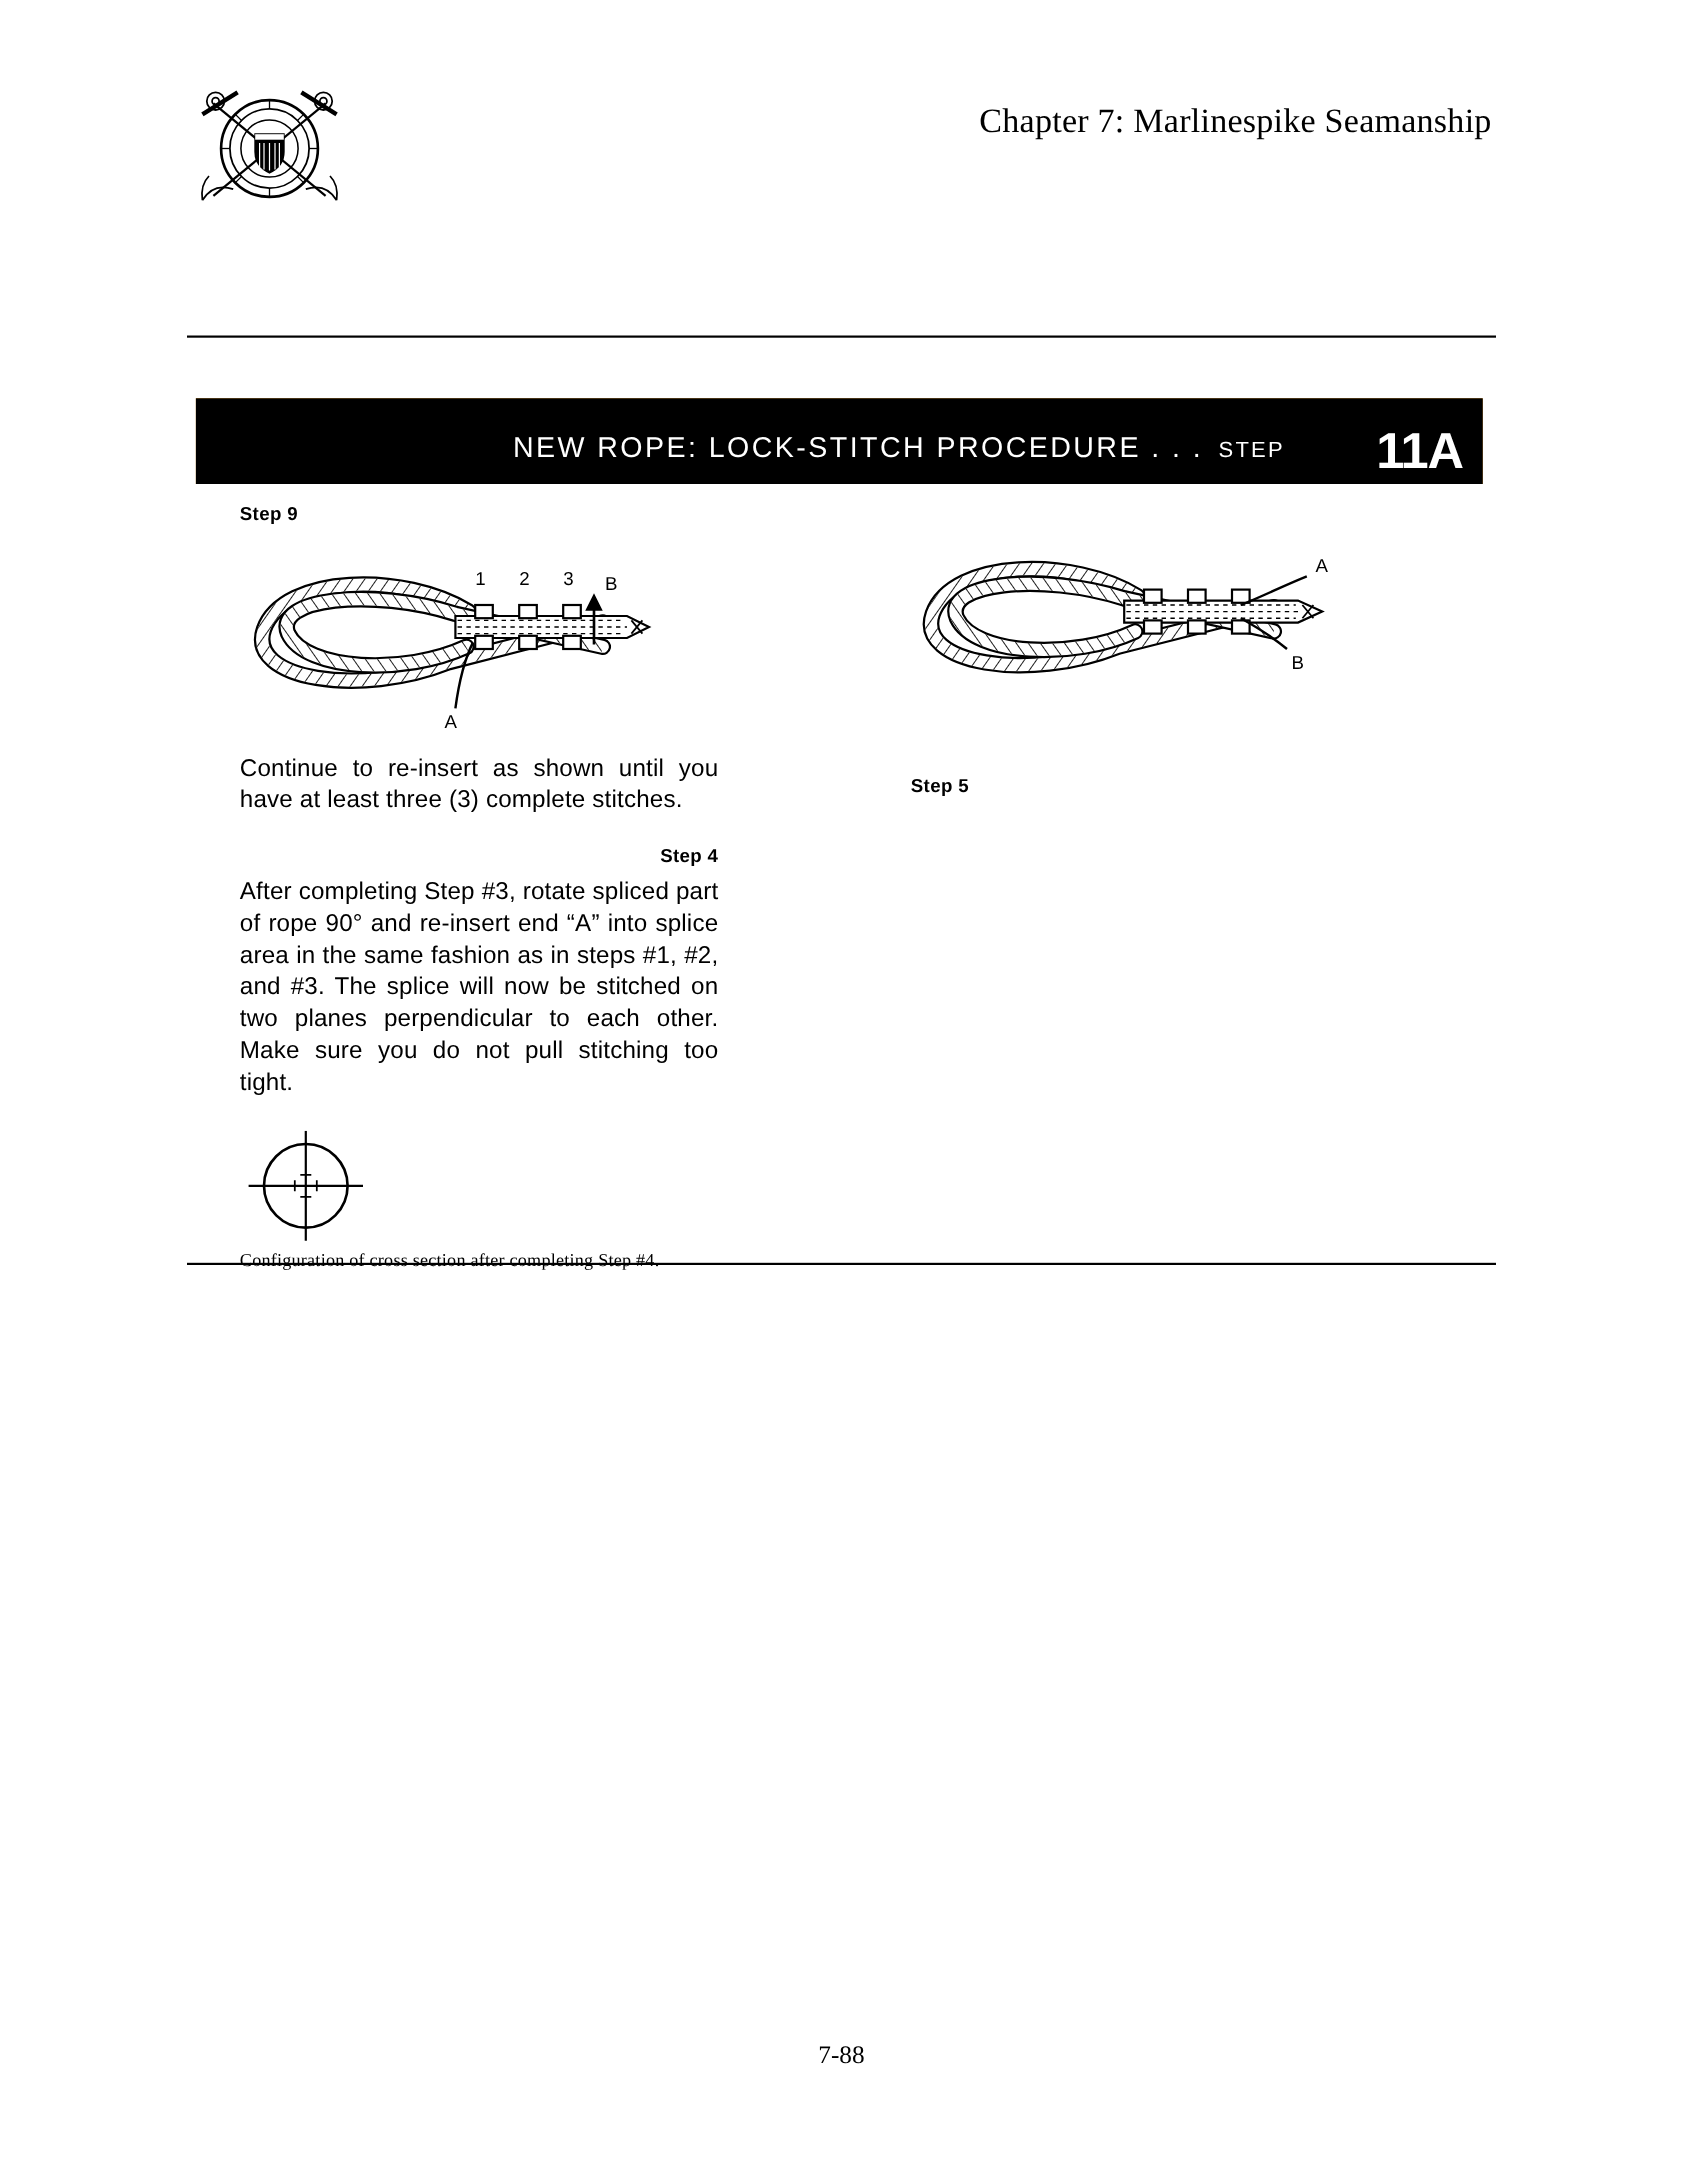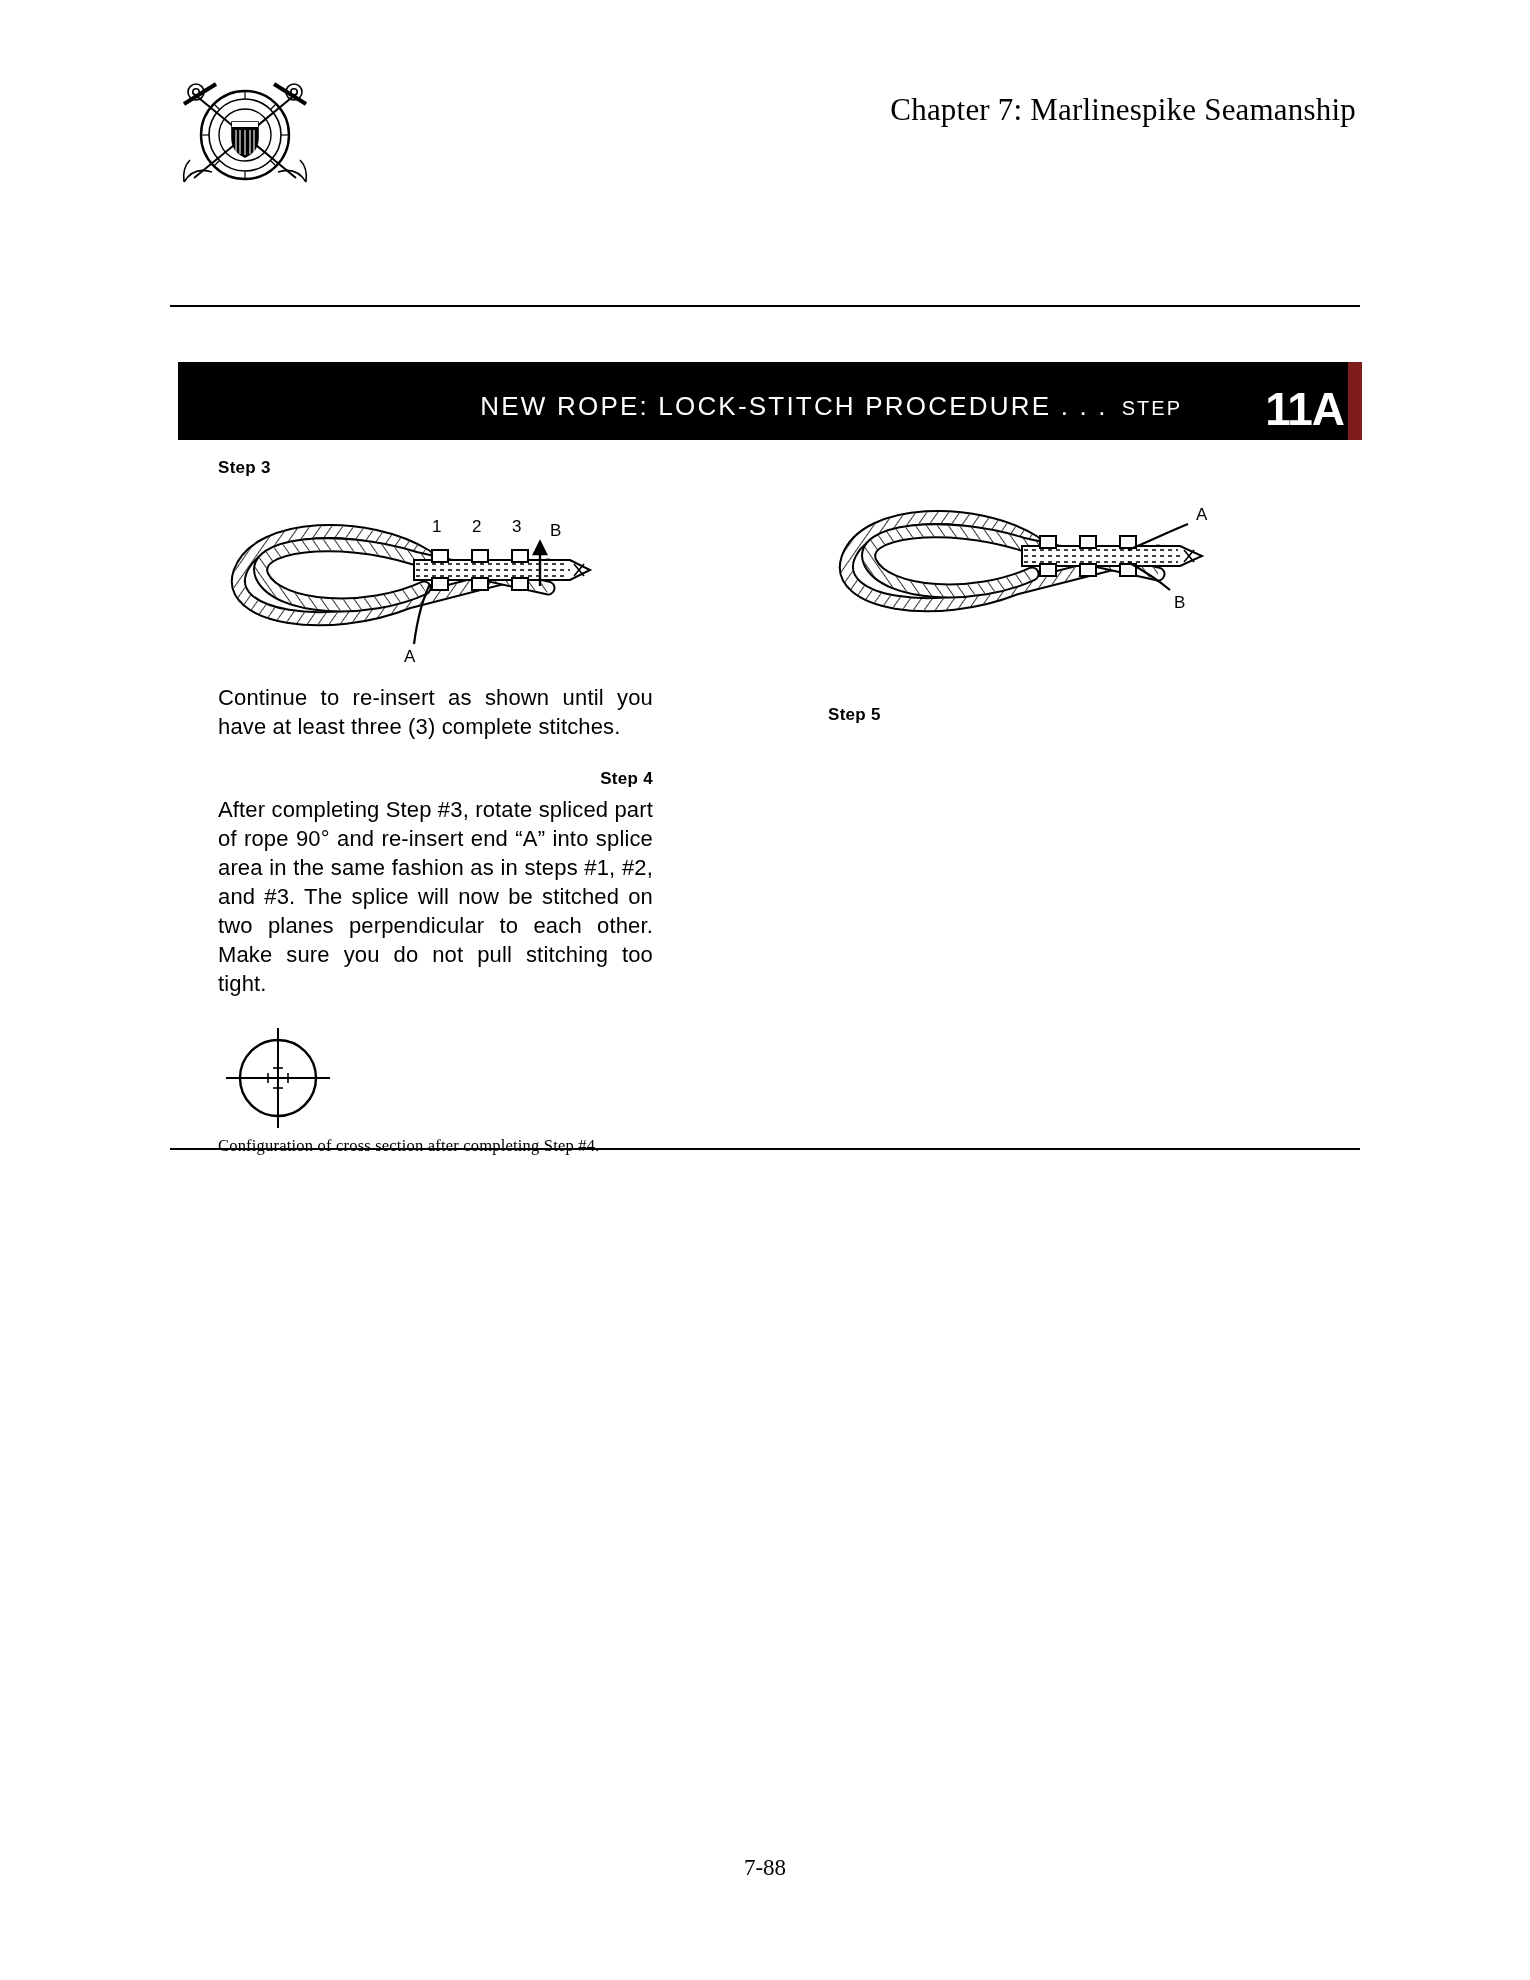--- a/index.html
+++ b/index.html
@@ -59,24 +59,23 @@
   
   .figure {
     position: absolute;
     left: 178px;
     top: 362px;
     width: 1170px;
   }
 
   .banner {
     position: relative;
-    background: #7f1d1d;
+    background: #a16207;
     height: 78px;
     width: 100%;
-    padding-left: 14px;
   }
   .banner-stepnum {
     position: absolute;
     right: 18px;
     bottom: 8px;
     color: #ffffff;
     font-family: "Liberation Sans", sans-serif;
     font-weight: bold;
     font-size: 46px;
     letter-spacing: -1px;
@@ -212,21 +211,21 @@
         <span style="color:#fff;font-family:'Liberation Sans',sans-serif;font-size:26px;letter-spacing:2.2px;white-space:nowrap;">NEW ROPE: LOCK-STITCH PROCEDURE . . .</span>
         <span style="color:#fff;font-family:'Liberation Sans',sans-serif;font-size:20px;letter-spacing:2px;margin-left:10px;">STEP</span>
       </div>
       <div class="banner-stepnum">11A</div>
     </div>
 
     <div class="body-area">
 
       <div class="col-left">
 
-        <div class="step-head">Step 3</div>
+        <div class="step-head">Step 9</div>
 
         <div class="diagram-wrap" style="height:205px;margin-top:6px;">
           <svg viewBox="0 0 440 205" width="440" height="205" aria-hidden="true">
             <defs>
               <pattern id="braidL" width="9" height="9" patternUnits="userSpaceOnUse" patternTransform="rotate(35)">
                 <line x1="0" y1="0" x2="0" y2="9" stroke="#000" stroke-width="1.6"></line>
               </pattern>
               <pattern id="braidL2" width="9" height="9" patternUnits="userSpaceOnUse" patternTransform="rotate(-35)">
                 <line x1="0" y1="0" x2="0" y2="9" stroke="#000" stroke-width="1.6"></line>
               </pattern>

